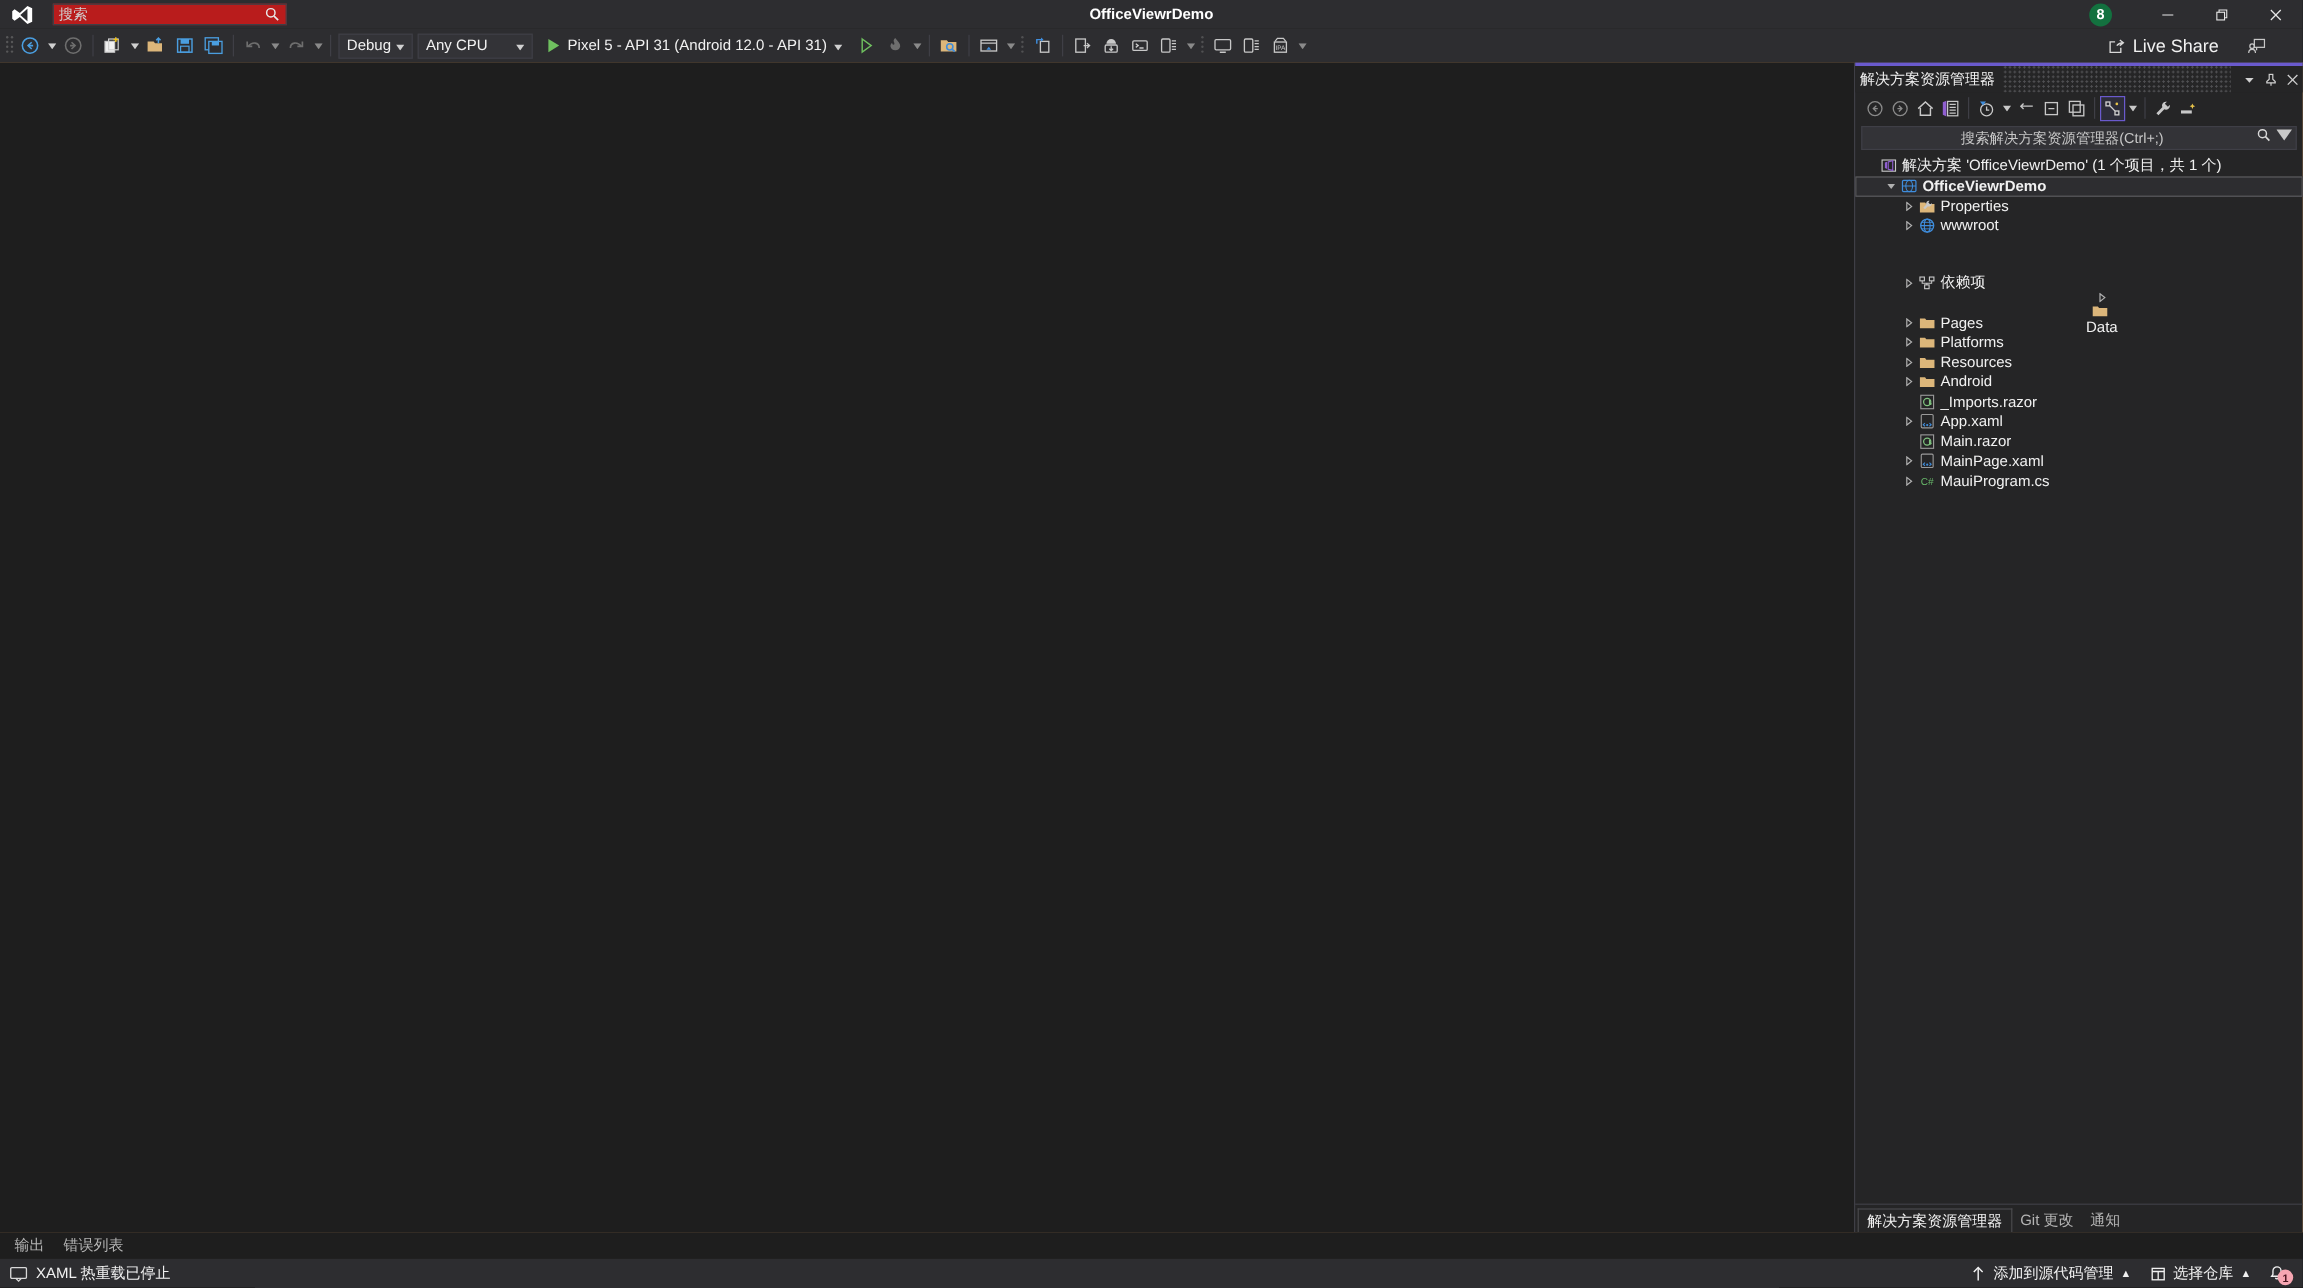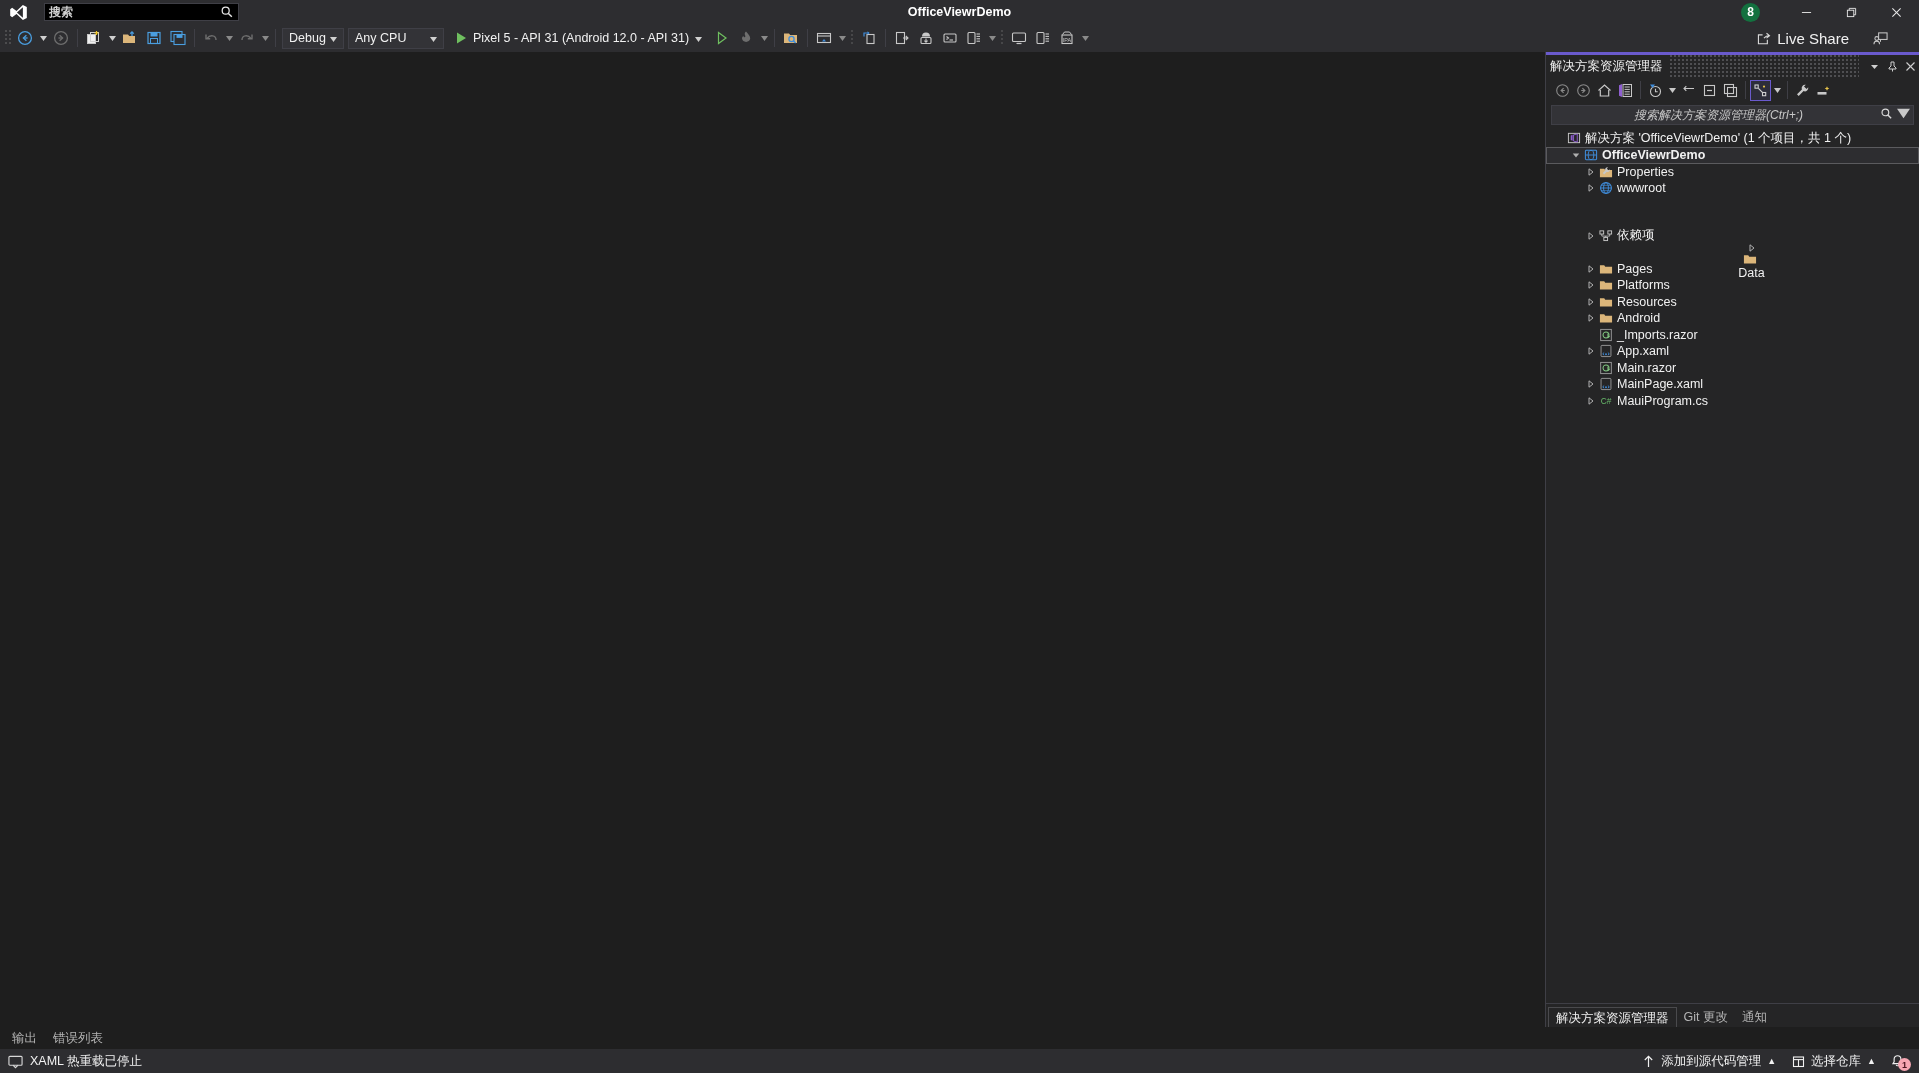--- a/index.html
+++ b/index.html
@@ -18,23 +18,23 @@
     flex:0 0 24px; position:relative;
   }
   .vs-logo { width:36px; height:24px; display:flex; align-items:center; justify-content:center; }
   .vs-logo svg { width:19px; height:19px; }
   .menu { display:flex; align-items:center; height:24px; }
   .menu-item {
     font-size:12.5px; color:#f1f1f1; padding:0 10px; height:24px;
     line-height:24px; white-space:nowrap; cursor:default;
   }
   .tb-search {
-    margin-left:8px; width:195px; height:18px; background:#000000;
+    margin-left:8px; width:195px; height:18px; background:#b91c1c;
     border:1px solid #3f3f46; display:flex; align-items:center;
-    padding:0 4px; position:relative;font-weight:bold;
+    padding:0 4px; position:relative;
   }
   .tb-search .ph { font-size:12px; color:#d0d0d0; flex:1; }
   .tb-search .mag { width:14px; height:14px; }
   .title-text {
     position:absolute; left:50%; transform:translateX(-50%);
     font-size:12.5px; font-weight:bold; color:#ffffff; white-space:nowrap;
   }
   .tb-right { margin-left:auto; display:flex; align-items:center; height:24px; }
   .acct-badge {
     width:19px; height:19px; border-radius:50%; background:#13713f;
@@ -104,21 +104,21 @@
   .se-hb { width:18px; height:20px; display:flex; align-items:center; justify-content:center; }
   .se-hb svg { width:11px; height:11px; }
   .se-tools {
     height:26px; display:flex; align-items:center; padding-left:6px; flex:0 0 26px;
   }
   .sei { width:21px; height:21px; display:flex; align-items:center; justify-content:center; }
   .sei svg { width:15px; height:15px; }
   .sei.active { border:1px solid #6a5acd; background:#2d2d3a; }
   .se-search {
     margin:2px 5px 3px 5px; height:20px; background:#333337; border:1px solid #3f3f46;
-    display:flex; align-items:center; padding:0 3px 0 5px; flex:0 0 20px;font-style:italic;
+    display:flex; align-items:center; padding:0 3px 0 5px; flex:0 0 20px;
   }
   .se-search .ph { font-size:12px; color:#c7c7c7; flex:1; white-space:nowrap; }
   .se-search svg { width:13px; height:13px; }
   .se-tree { flex:1; overflow:hidden; padding-top:2px; font-size:12.5px; }
   .node { height:16.5px; display:flex; align-items:center; white-space:nowrap; }
   .node .exp { width:13px; height:16px; display:flex; align-items:center; justify-content:center; }
   .node .exp svg { width:8px; height:8px; }
   .node .ic { width:17px; height:16px; display:flex; align-items:center; justify-content:center; margin-right:3px; }
   .node .ic svg { width:14px; height:14px; }
   .node .lb { color:#f1f1f1; }

